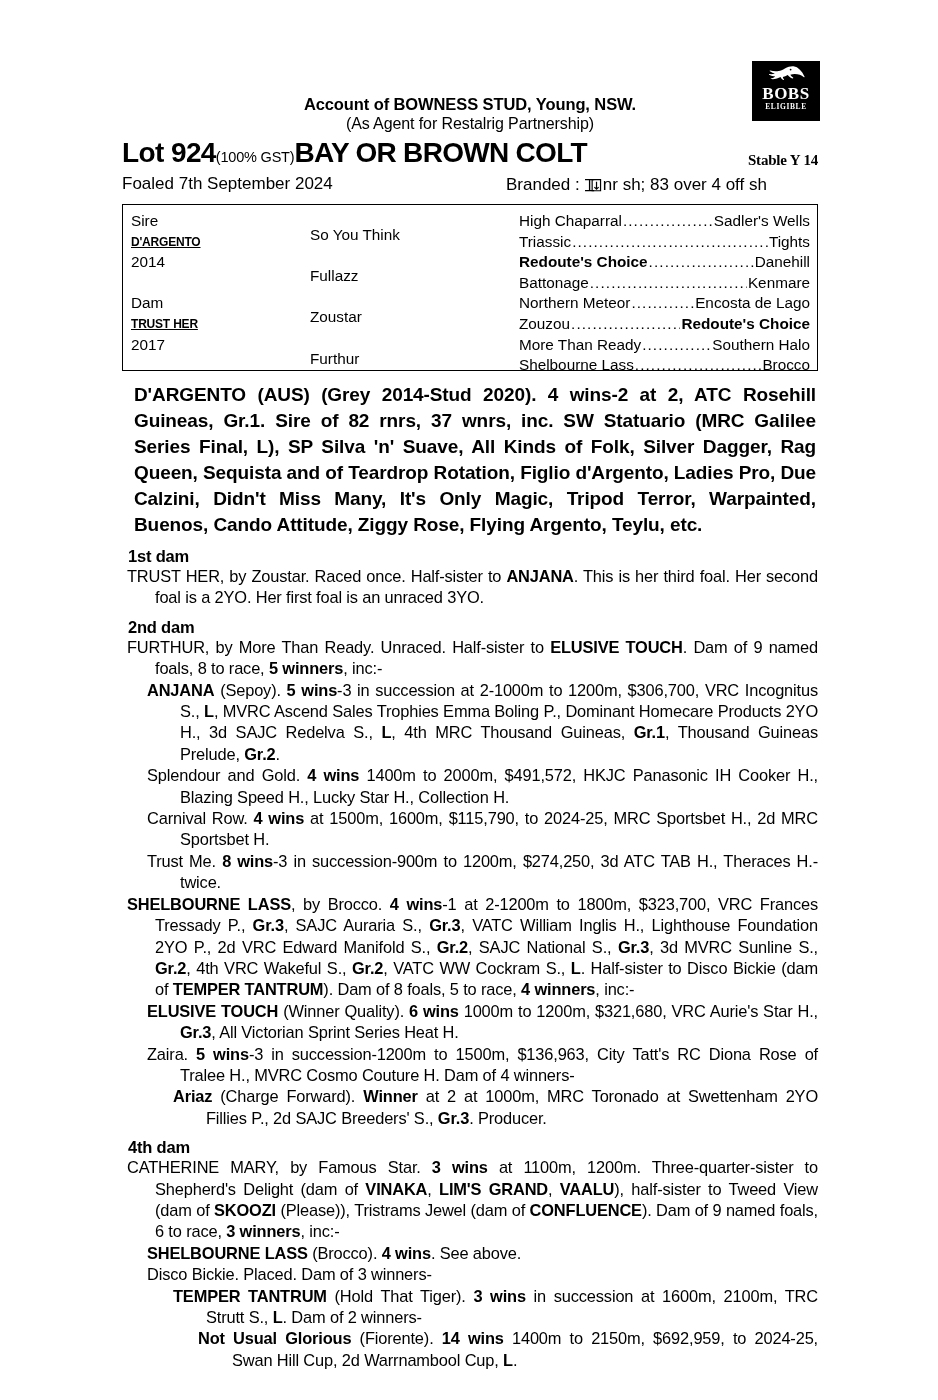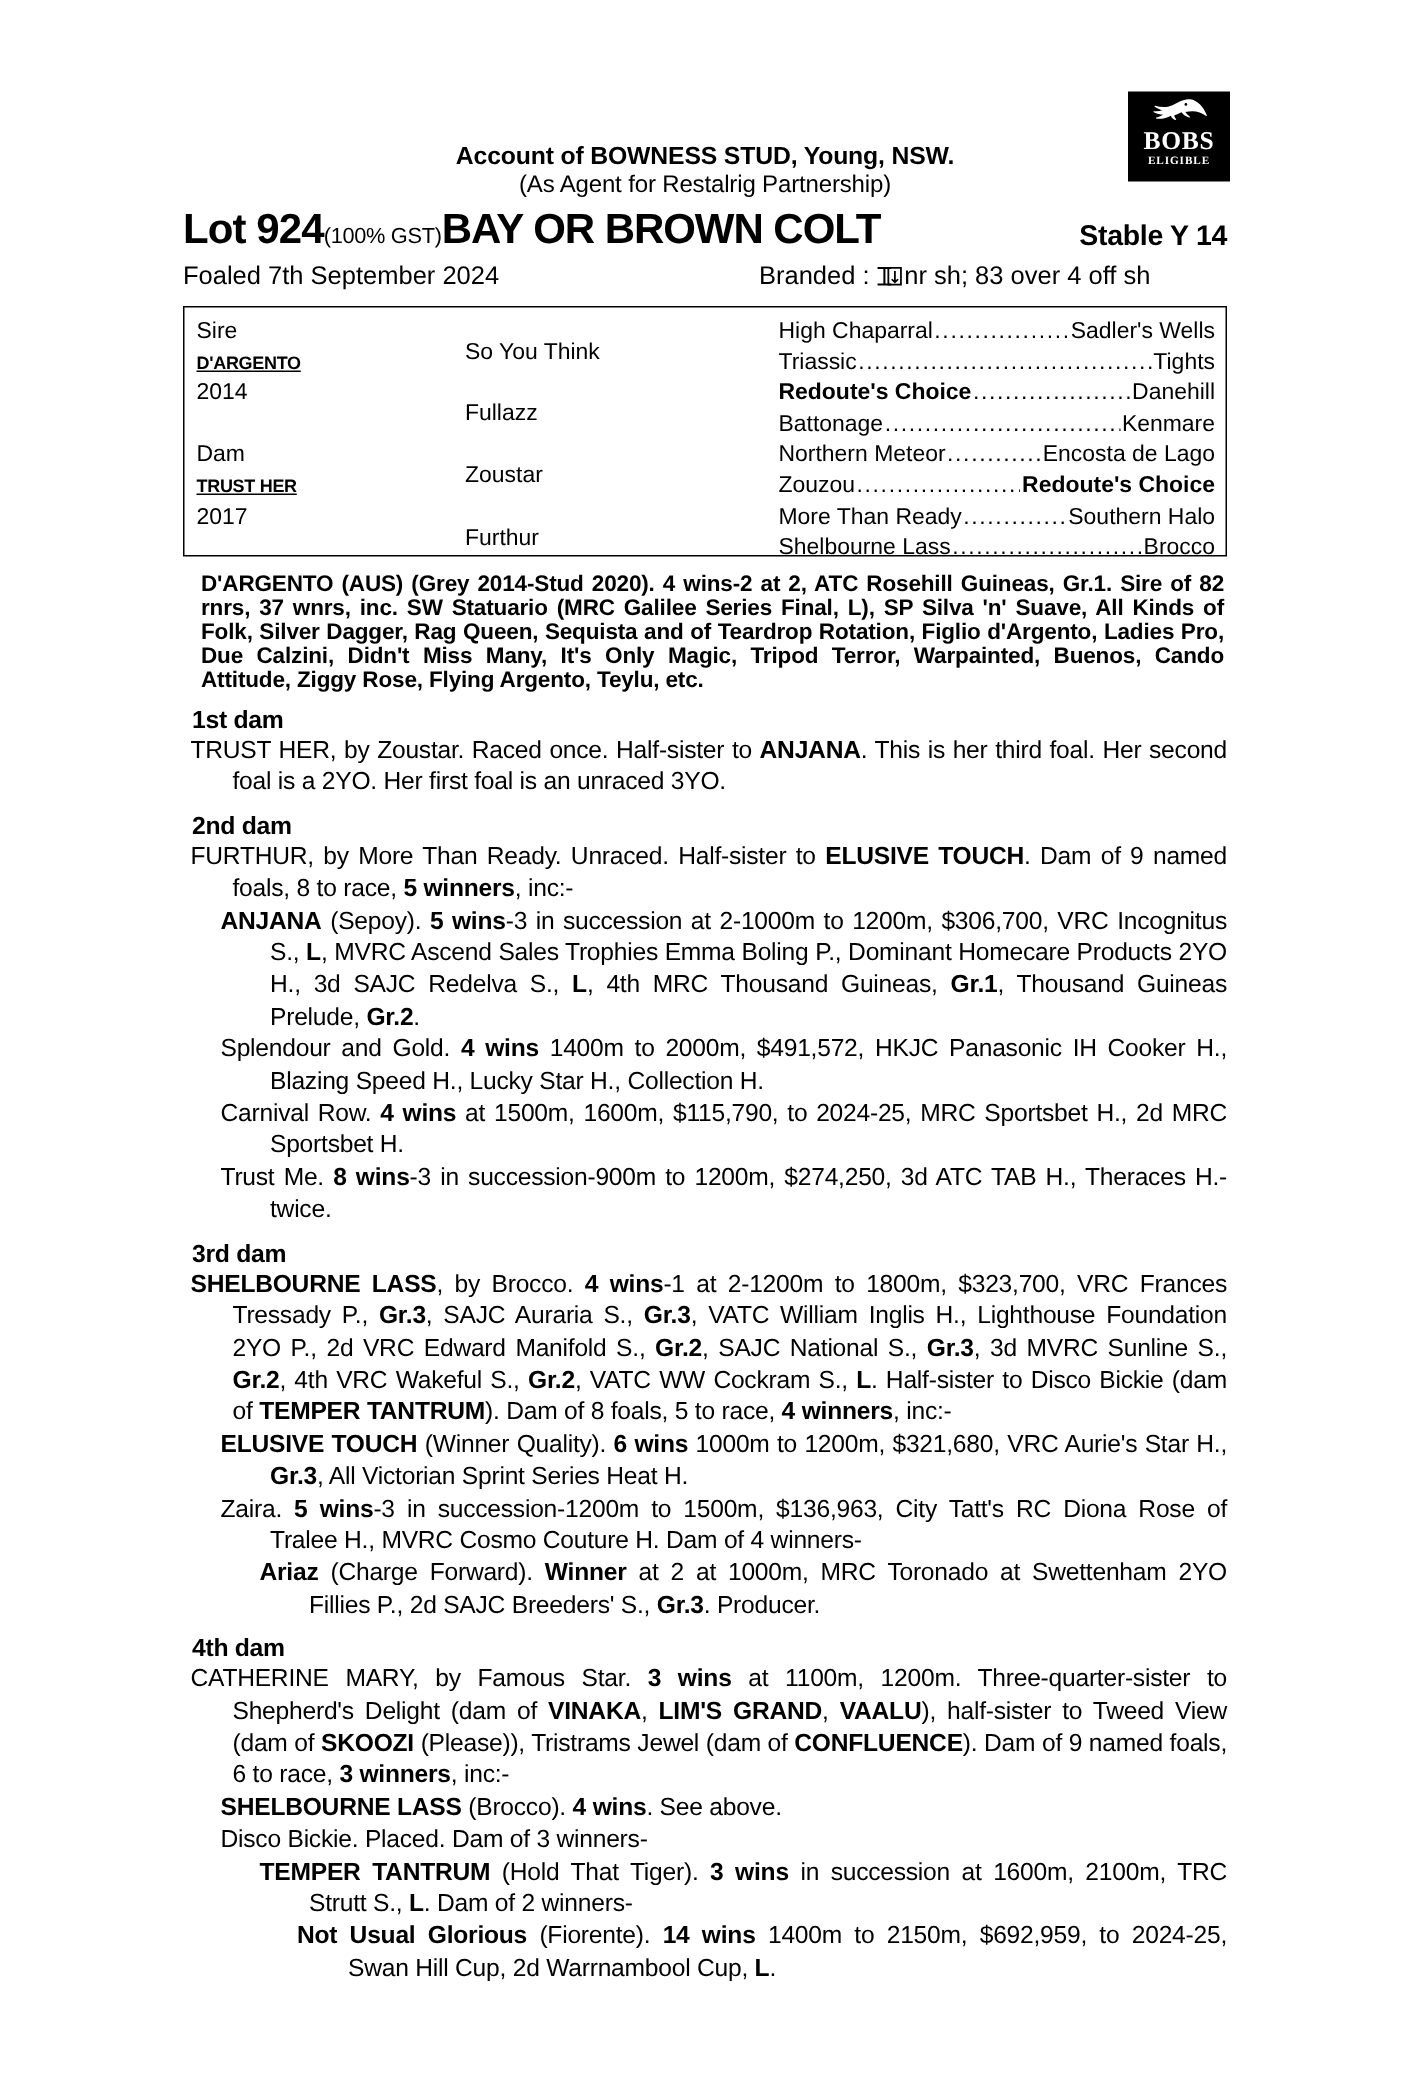--- a/index.html
+++ b/index.html
@@ -93,23 +93,24 @@
   .lot-colour {
     font-size: 28px;
     font-weight: bold;
     letter-spacing: -0.7px;
     vertical-align: baseline;
   }
   .lot-stable {
     position: absolute;
     right: 0;
     bottom: 2px;
-    font-size: 19px;
+    font-size: 15px;
     font-weight: bold;
     letter-spacing: -0.2px;
+    font-family: Liberation Serif, serif;
   }
 
   .hdr-foaled {
     position: relative;
     font-size: 17px;
     line-height: 24px;
     height: 26px;
     margin-top: 1px;
     white-space: nowrap;
   }
@@ -159,22 +160,22 @@
   }
   .ped-c3 .nm-right { flex: 0 0 auto; }
   .ped-c3 .nm-left { flex: 0 0 auto; }
   .b { font-weight: bold; }
   .ped-name { font-weight: bold; font-size: 12px; letter-spacing: -0.2px; text-decoration: underline; }
 
   
   .sire-para {
     margin-top: 11px;
     font-weight: bold;
-    font-size: 15px;
-    line-height: 16px;
+    font-size: 19px;
+    line-height: 26px;
     text-align: justify;
     padding: 0 2px 0 12px;
     letter-spacing: -0.1px;
   }
 
   
   .sec-title {
     font-weight: bold;
     font-size: 16.5px;
     line-height: 20px;
@@ -309,21 +310,20 @@
 
   <div id="sections">
       <div class="sec-title">1st dam</div>
       <div class="blk lvl0 hang"><span>TRUST HER, by Zoustar. Raced once. Half-sister to </span><span class="b">ANJANA</span><span>. This is her third foal. Her second foal is a 2YO. Her first foal is an unraced 3YO.</span></div>
       <div class="sec-title">2nd dam</div>
       <div class="blk lvl0 hang"><span>FURTHUR, by More Than Ready. Unraced. Half-sister to </span><span class="b">ELUSIVE TOUCH</span><span>. Dam of 9 named foals, 8 to race, </span><span class="b">5 winners</span><span>, inc:-</span></div>
       <div class="blk lvl1"><span class="b">ANJANA</span><span> (Sepoy). </span><span class="b">5 wins</span><span>-3 in succession at 2-1000m to 1200m, $306,700, VRC Incognitus S., </span><span class="b">L</span><span>, MVRC Ascend Sales Trophies Emma Boling P., Dominant Homecare Products 2YO H., 3d SAJC Redelva S., </span><span class="b">L</span><span>, 4th MRC Thousand Guineas, </span><span class="b">Gr.1</span><span>, Thousand Guineas Prelude, </span><span class="b">Gr.2</span><span>.</span></div>
       <div class="blk lvl1"><span>Splendour and Gold. </span><span class="b">4 wins</span><span> 1400m to 2000m, $491,572, HKJC Panasonic IH Cooker H., Blazing Speed H., Lucky Star H., Collection H.</span></div>
       <div class="blk lvl1"><span>Carnival Row. </span><span class="b">4 wins</span><span> at 1500m, 1600m, $115,790, to 2024-25, MRC Sportsbet H., 2d MRC Sportsbet H.</span></div>
       <div class="blk lvl1"><span>Trust Me. </span><span class="b">8 wins</span><span>-3 in succession-900m to 1200m, $274,250, 3d ATC TAB H., Theraces H.-twice.</span></div>
-      <div class="sec-title">3rd dam</div>
       <div class="blk lvl0 hang"><span class="b">SHELBOURNE LASS</span><span>, by Brocco. </span><span class="b">4 wins</span><span>-1 at 2-1200m to 1800m, $323,700, VRC Frances Tressady P., </span><span class="b">Gr.3</span><span>, SAJC Auraria S., </span><span class="b">Gr.3</span><span>, VATC William Inglis H., Lighthouse Foundation 2YO P., 2d VRC Edward Manifold S., </span><span class="b">Gr.2</span><span>, SAJC National S., </span><span class="b">Gr.3</span><span>, 3d MVRC Sunline S., </span><span class="b">Gr.2</span><span>, 4th VRC Wakeful S., </span><span class="b">Gr.2</span><span>, VATC WW Cockram S., </span><span class="b">L</span><span>. Half-sister to Disco Bickie (dam of </span><span class="b">TEMPER TANTRUM</span><span>). Dam of 8 foals, 5 to race, </span><span class="b">4 winners</span><span>, inc:-</span></div>
       <div class="blk lvl1"><span class="b">ELUSIVE TOUCH</span><span> (Winner Quality). </span><span class="b">6 wins</span><span> 1000m to 1200m, $321,680, VRC Aurie's Star H., </span><span class="b">Gr.3</span><span>, All Victorian Sprint Series Heat H.</span></div>
       <div class="blk lvl1"><span>Zaira. </span><span class="b">5 wins</span><span>-3 in succession-1200m to 1500m, $136,963, City Tatt's RC Diona Rose of Tralee H., MVRC Cosmo Couture H. Dam of 4 winners-</span></div>
       <div class="blk lvl2"><span class="b">Ariaz</span><span> (Charge Forward). </span><span class="b">Winner</span><span> at 2 at 1000m, MRC Toronado at Swettenham 2YO Fillies P., 2d SAJC Breeders' S., </span><span class="b">Gr.3</span><span>. Producer.</span></div>
       <div class="sec-title">4th dam</div>
       <div class="blk lvl0 hang"><span>CATHERINE MARY, by Famous Star. </span><span class="b">3 wins</span><span> at 1100m, 1200m. Three-quarter-sister to Shepherd's Delight (dam of </span><span class="b">VINAKA</span><span>, </span><span class="b">LIM'S GRAND</span><span>, </span><span class="b">VAALU</span><span>), half-sister to Tweed View (dam of </span><span class="b">SKOOZI</span><span> (Please)), Tristrams Jewel (dam of </span><span class="b">CONFLUENCE</span><span>). Dam of 9 named foals, 6 to race, </span><span class="b">3 winners</span><span>, inc:-</span></div>
       <div class="blk lvl1"><span class="b">SHELBOURNE LASS</span><span> (Brocco). </span><span class="b">4 wins</span><span>. See above.</span></div>
       <div class="blk lvl1"><span>Disco Bickie. Placed. Dam of 3 winners-</span></div>
       <div class="blk lvl2"><span class="b">TEMPER TANTRUM</span><span> (Hold That Tiger). </span><span class="b">3 wins</span><span> in succession at 1600m, 2100m, TRC Strutt S., </span><span class="b">L</span><span>. Dam of 2 winners-</span></div>
       <div class="blk lvl3"><span class="b">Not Usual Glorious</span><span> (Fiorente). </span><span class="b">14 wins</span><span> 1400m to 2150m, $692,959, to 2024-25, Swan Hill Cup, 2d Warrnambool Cup, </span><span class="b">L</span><span>.</span></div>

